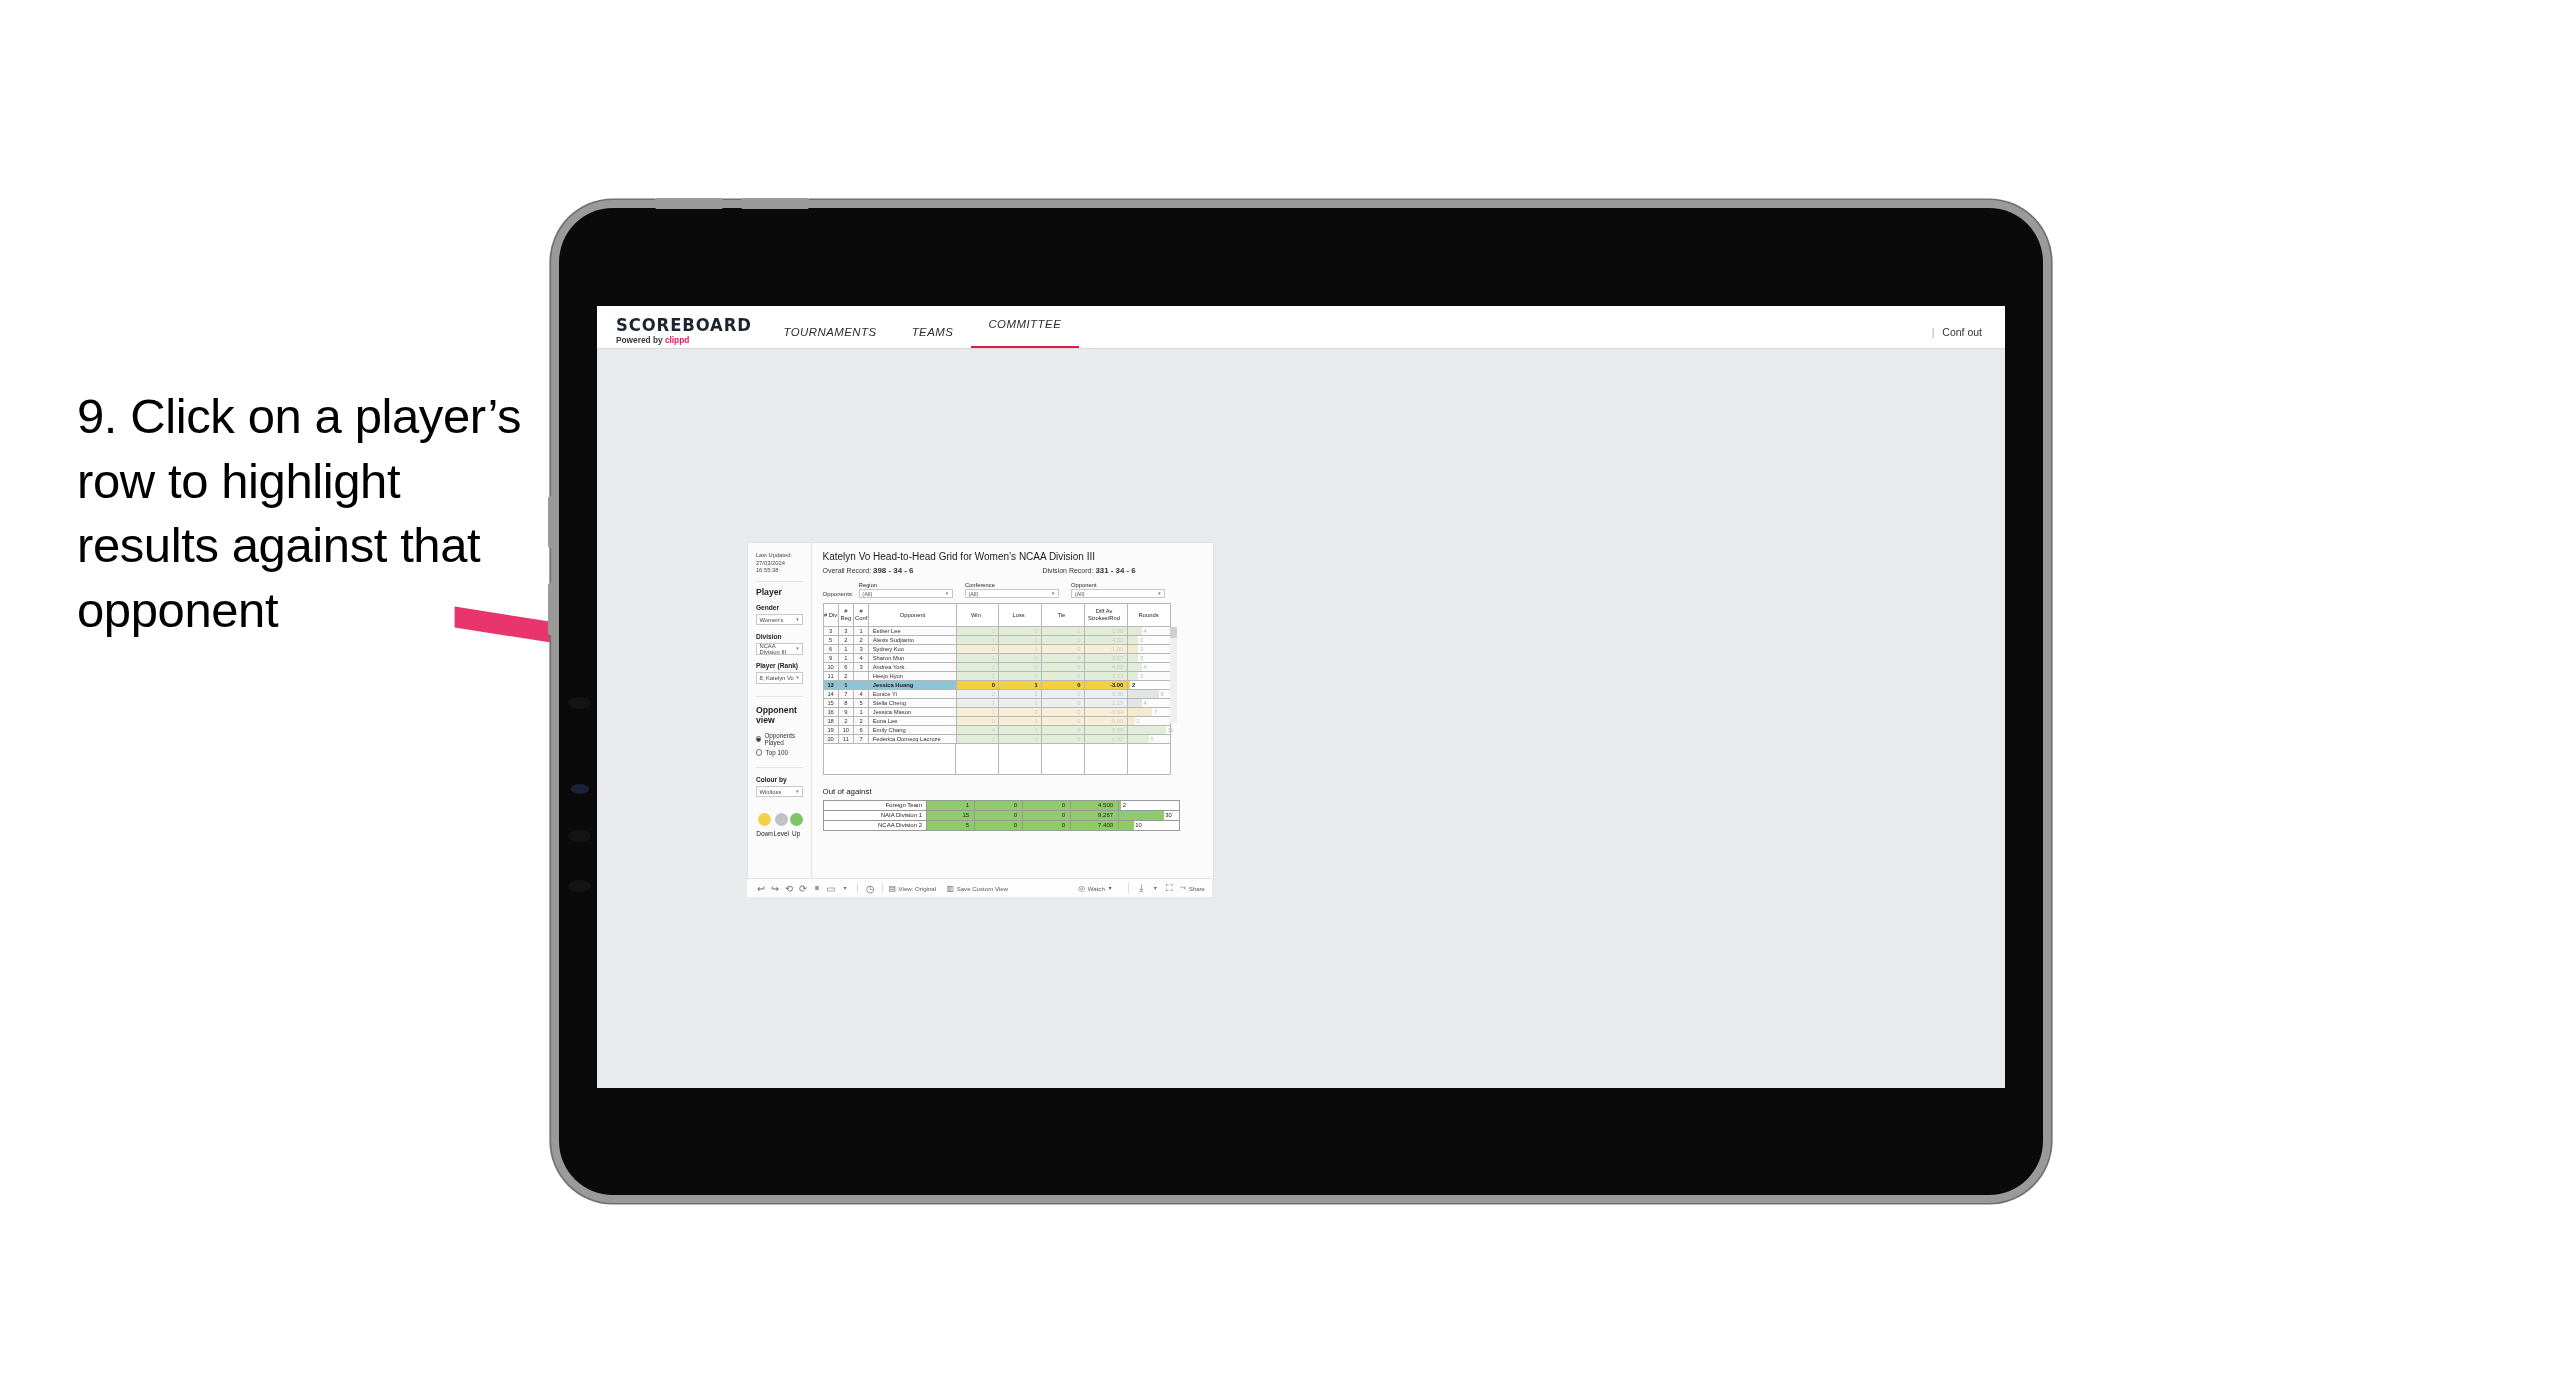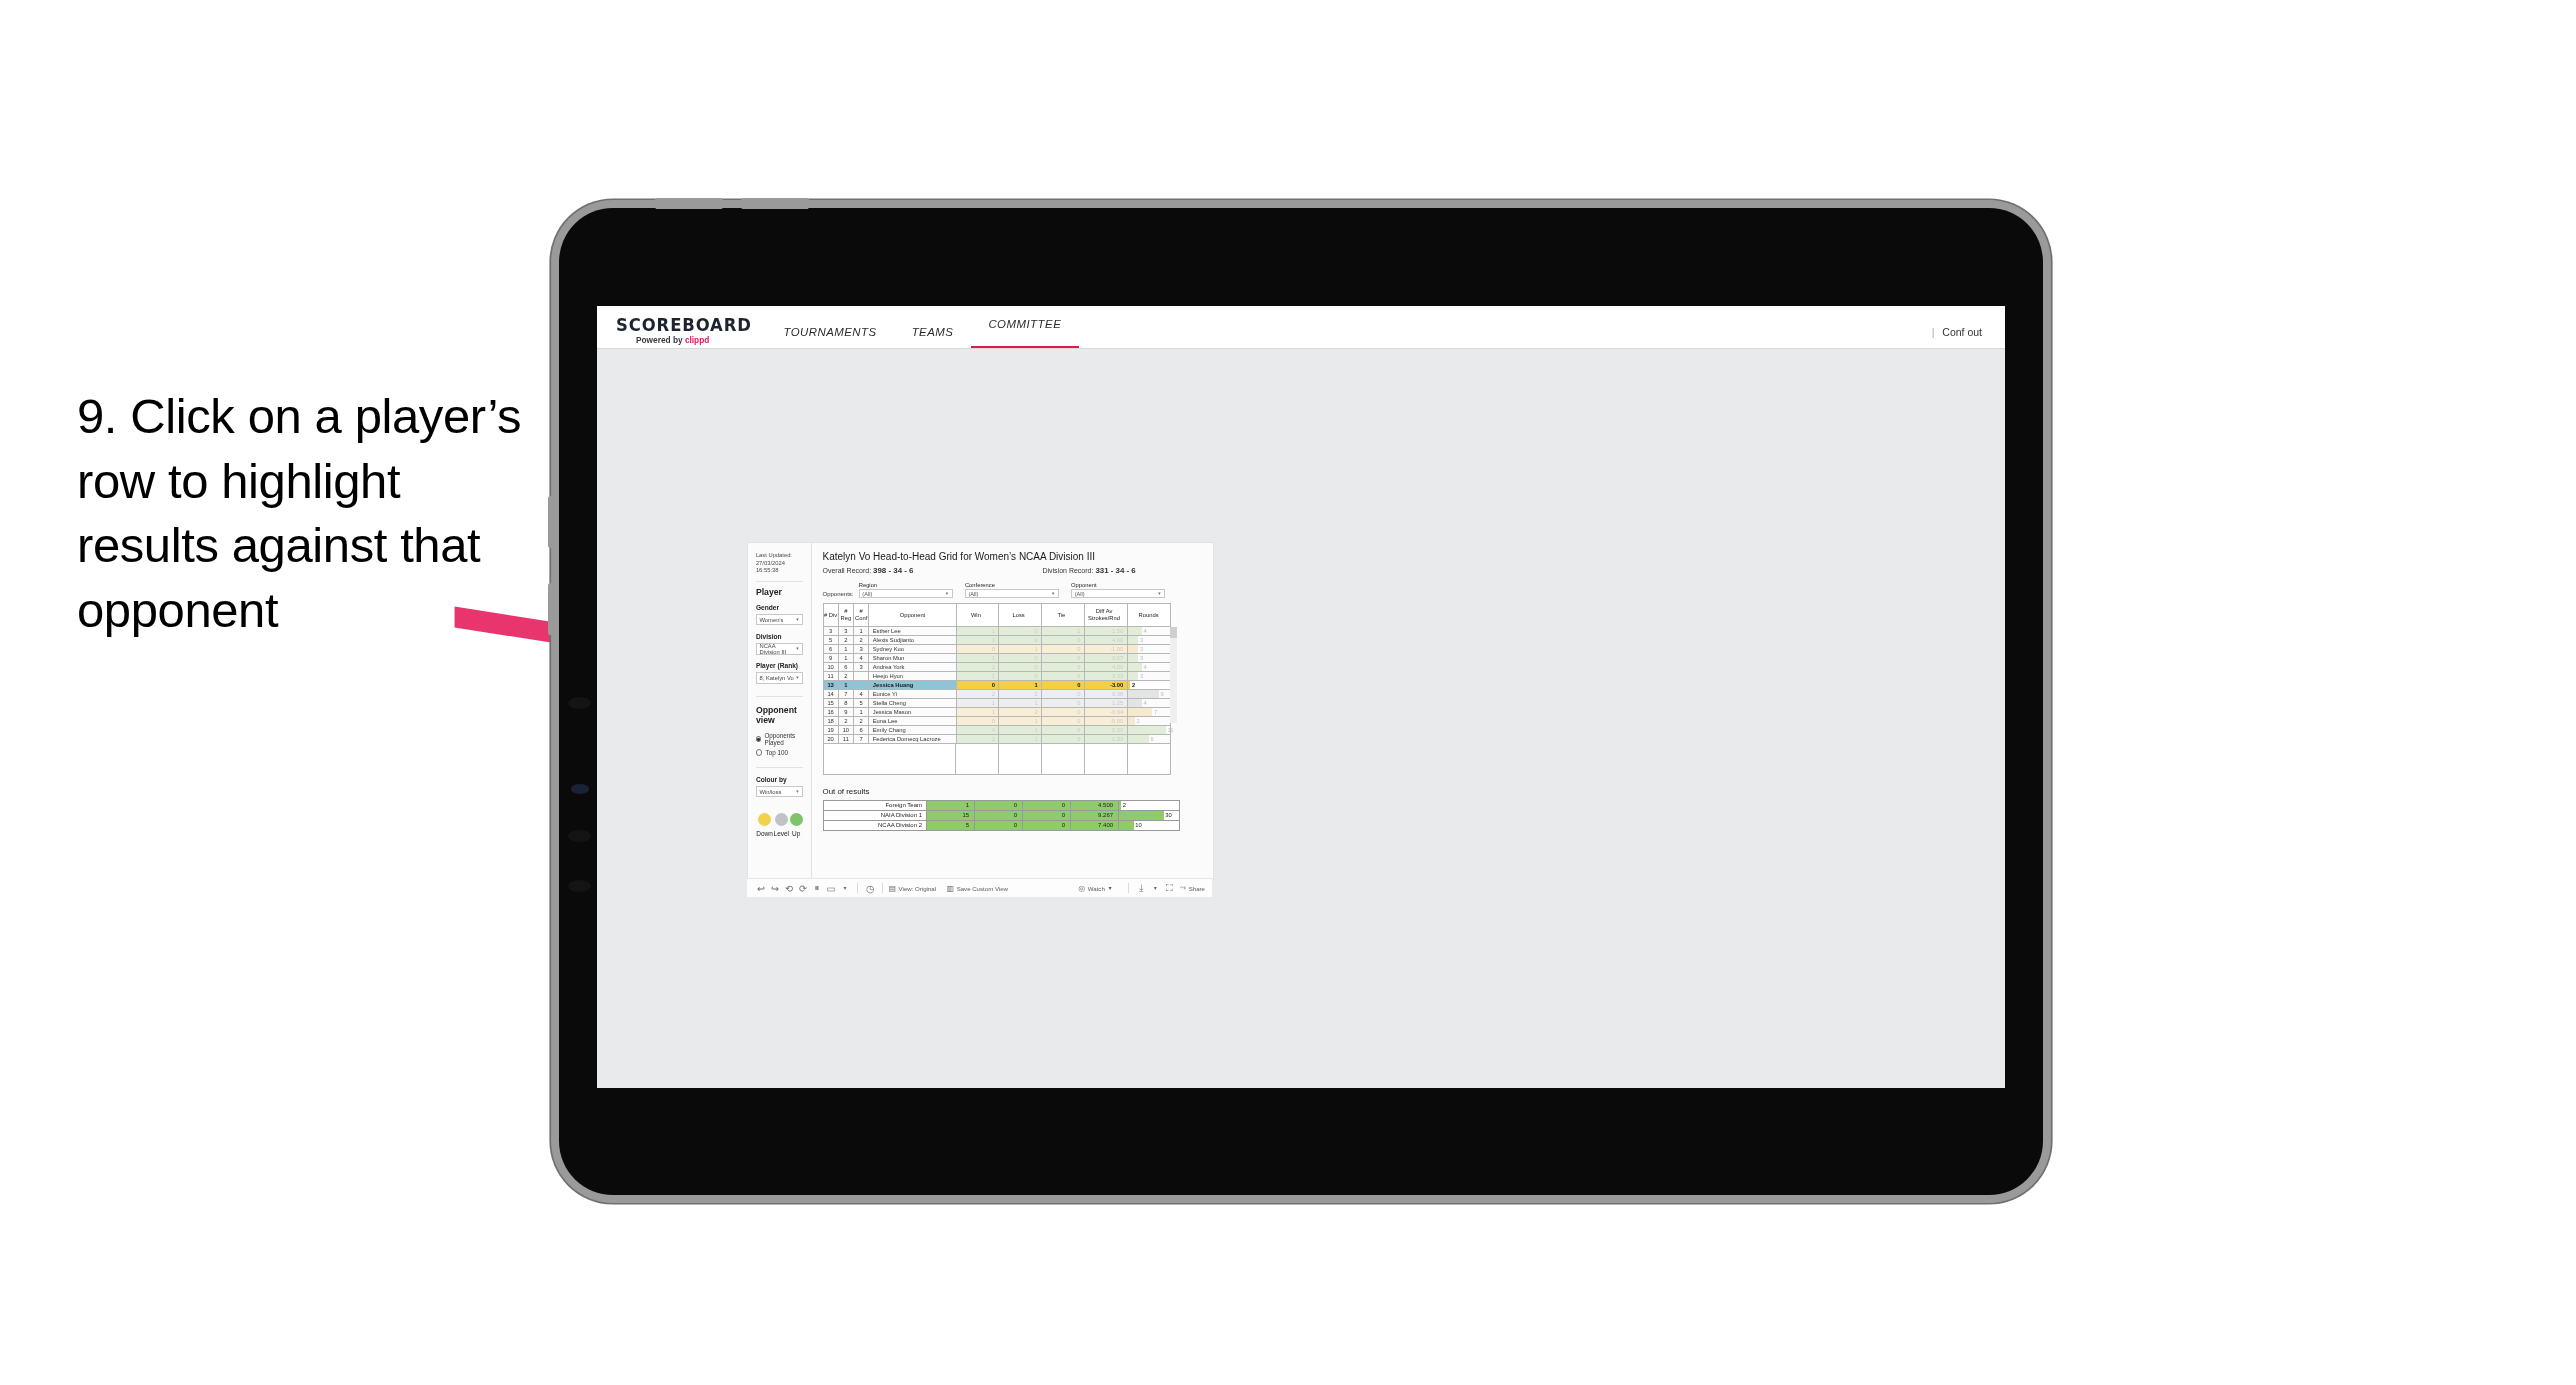--- a/index.html
+++ b/index.html
@@ -40,21 +40,21 @@
     position:absolute;left:38px;top:98px;width:1408px;height:782px;
     background:#e9eaec;overflow:hidden;
   }
 
   
   .topnav{height:42px;background:#fff;display:flex;align-items:flex-end;
           border-bottom:0.9px solid #d9d9d9;position:relative;}
   .brandbox{padding:0 14px 3.5px 19px;line-height:1;}
   .brand-main{font-size:18.3px;font-weight:bold;letter-spacing:0.9px;color:#1c2430;
               font-family:"DejaVu Sans", sans-serif;font-stretch:condensed;}
-  .brand-sub{font-size:8.3px;color:#343a40;font-weight:bold;margin-top:1.7px;margin-left:20px;}
+  .brand-sub{font-size:8.3px;color:#343a40;font-weight:bold;margin-top:1.7px;}
   .brand-sub .cl{color:#e5175e;}
   .topnav-items{display:flex;align-items:flex-end;height:100%;font-style:italic;}
   .topnav-item{font-size:11.4px;color:#2b2b2b;padding:0 17.5px 10.5px;letter-spacing:0.5px;
                cursor:pointer;}
   .topnav-item.active{border-bottom:2.6px solid #d1224b;padding-bottom:16px;}
   .signout{position:absolute;right:23px;bottom:10.5px;font-size:10.5px;color:#333;}
   .signout .bar{color:#aaa;margin-right:7.9px;}
 
   
   .subnav{height:31px;background:#f7f7f8;border-bottom:0.9px solid #dcdcdc;
@@ -477,21 +477,21 @@
               <div class="e2"></div>
               <div class="e2"></div>
               <div class="e2"></div>
               <div class="e2"></div>
           </div>
           <div class="scrollbar" style="top:23.6px;height:96px;">
             <div class="scrollthumb" style="top:0;height:11.4px;"></div>
           </div>
         </div>
 
-        <div class="ood-title">Out of results</div>
+        <div class="ood-title">Out of against</div>
         <table class="ood">
           <tbody id="ood-body">
               <tr>
                 <td class="ood-lbl">Foreign Team</td>
                 <td class="ood-val">1</td>
                 <td class="ood-val">0</td>
                 <td class="ood-val">0</td>
                 <td class="ood-val">4.500</td>
                 <td class="ood-rnd">
                   <div class="rbar" style="width: 2.6px; background: rgb(143, 203, 107);"></div>

